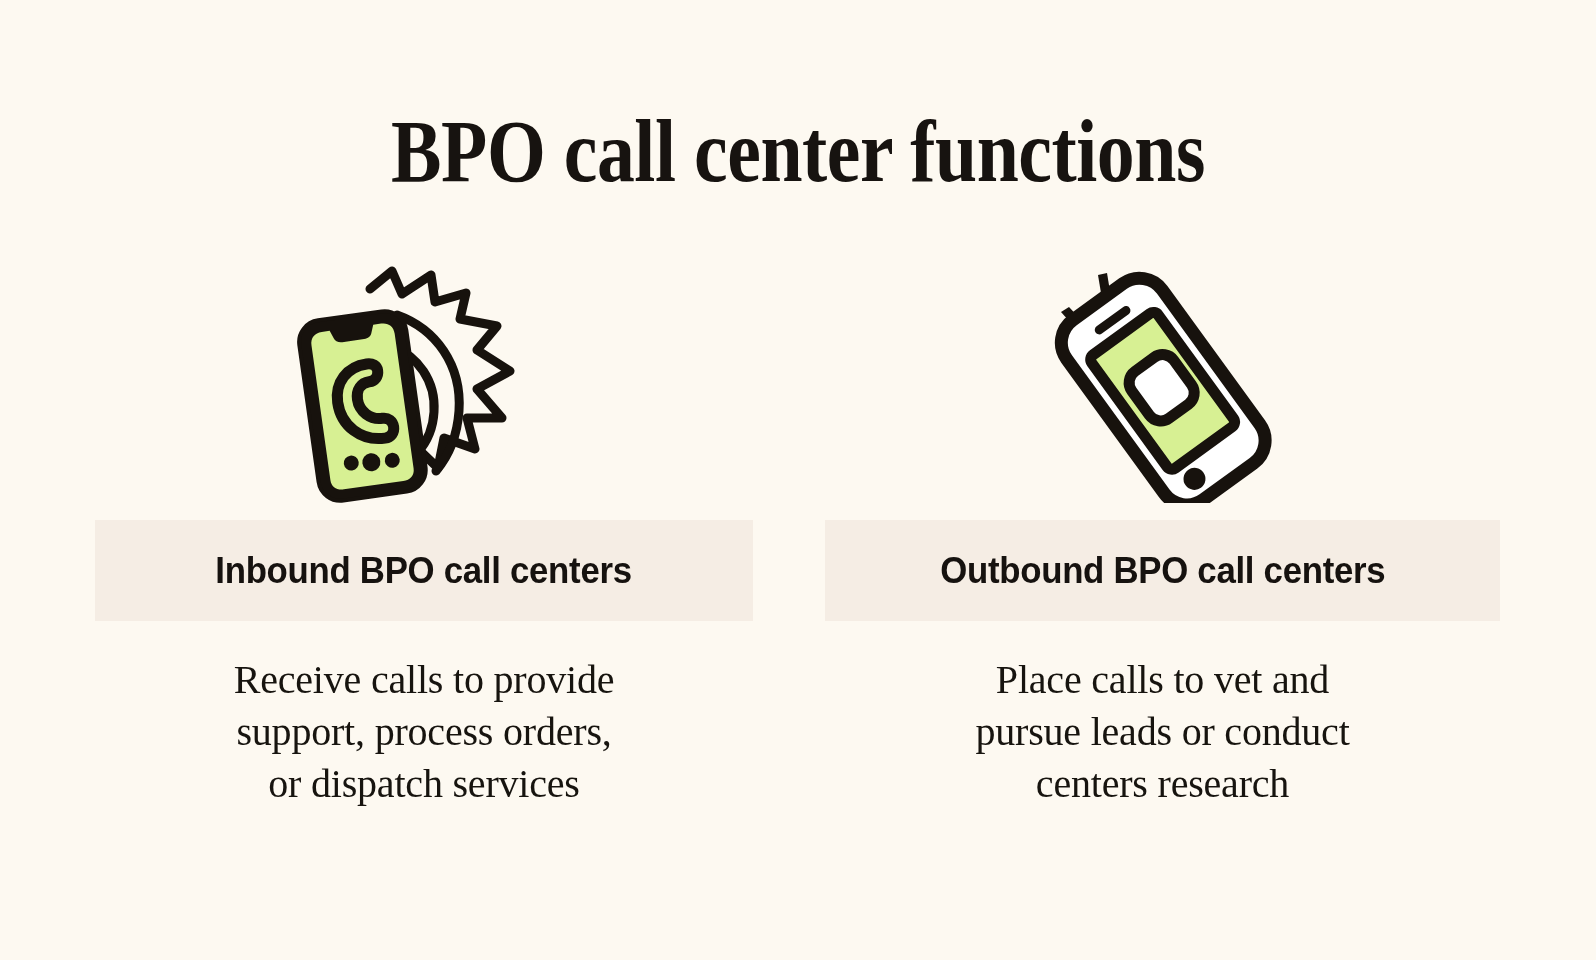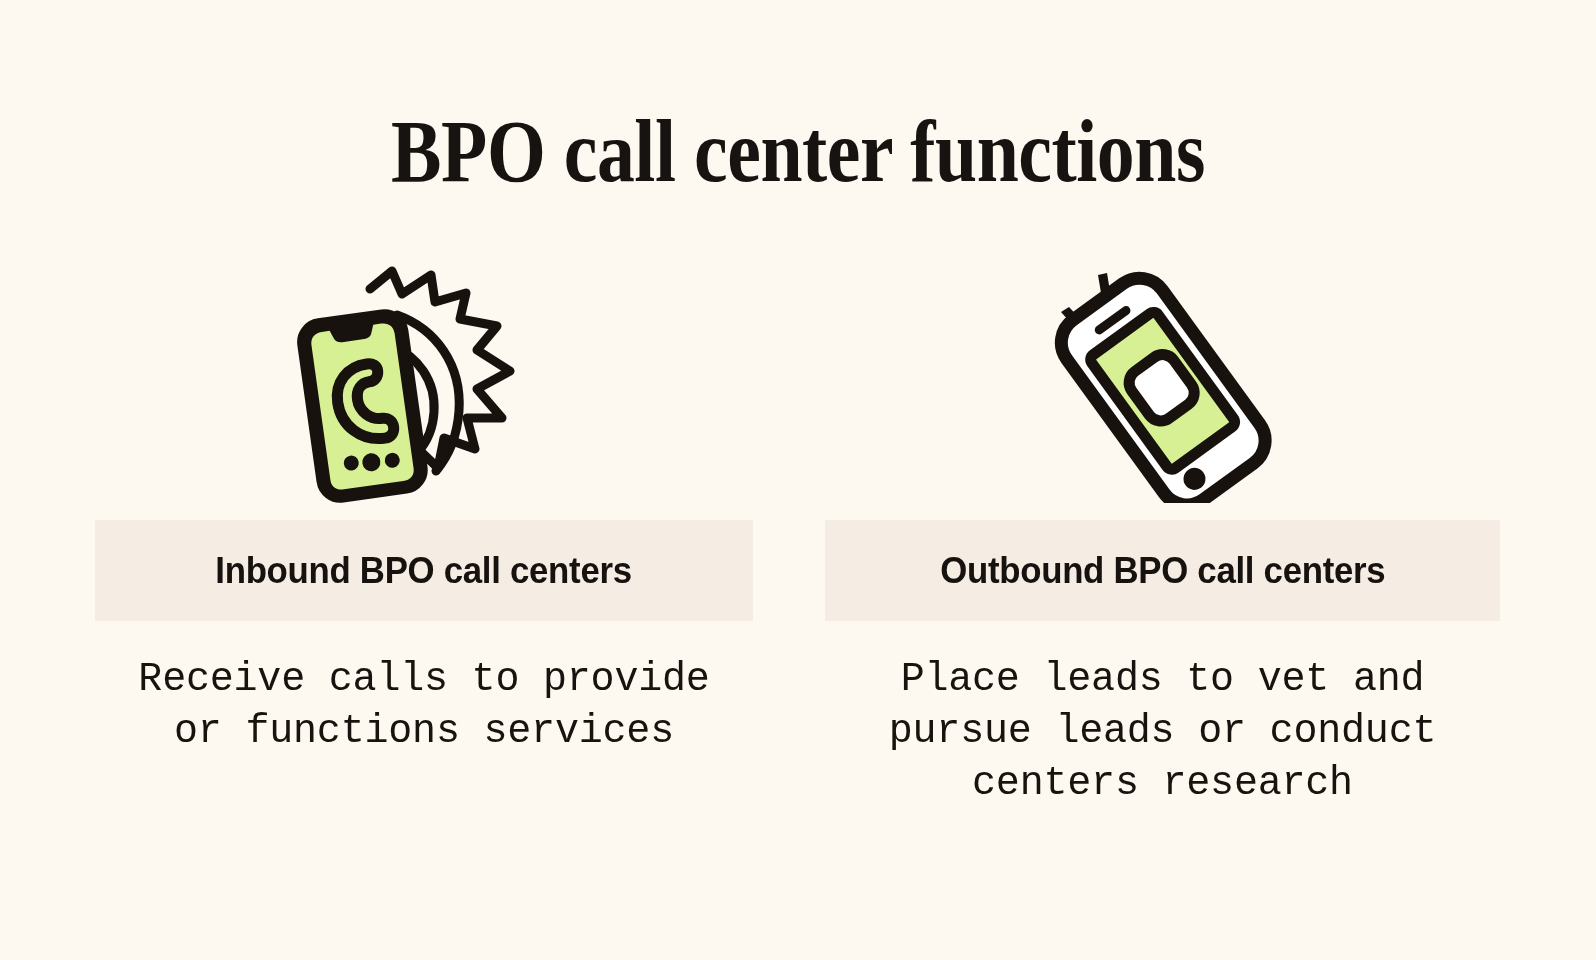--- a/index.html
+++ b/index.html
@@ -83,21 +83,21 @@
     color: #16120F;
     transform: scaleX(0.94);
     transform-origin: 50% 50%;
     white-space: nowrap;
   }
 
   
   .body-copy {
     margin-top: 33px;
     text-align: center;
-    font-family: Liberation Mono, monospace;
+    font-family: Liberation Serif, serif;
     font-weight: normal;
     font-size: 40px;
     line-height: 52px;
     color: #17140F;
     letter-spacing: -0.2px;
   }
   .body-copy .line { display: block; }
 </style>
 </head>
 <body>
@@ -151,21 +151,22 @@
           </g>
         </svg>
       </div>
 
       <div class="heading-band">
         <div class="heading-text">Inbound BPO call centers</div>
       </div>
 
       <div class="body-copy">
         <span class="line">Receive calls to provide</span>
-        <span class="line">or functions services</span>
+        <span class="line">support, process orders,</span>
+        <span class="line">or dispatch services</span>
       </div>
     </div>
 
     <div class="col col-right">
 
       <div class="icon-wrap">
         <svg width="260" height="250" viewBox="0 0 260 250">
 
           <g fill="#17120D">
             <path d="M28 59 L36 54 L79 100 L71 107 Z"></path>
@@ -186,20 +187,20 @@
             <circle cx="105" cy="228" r="11" fill="#17120D"></circle>
           </g>
         </svg>
       </div>
 
       <div class="heading-band">
         <div class="heading-text">Outbound BPO call centers</div>
       </div>
 
       <div class="body-copy">
-        <span class="line">Place leads to vet and</span>
+        <span class="line">Place calls to vet and</span>
         <span class="line">pursue leads or conduct</span>
         <span class="line">centers research</span>
       </div>
     </div>
 
   </div>
 </div>
 
 </body></html>

